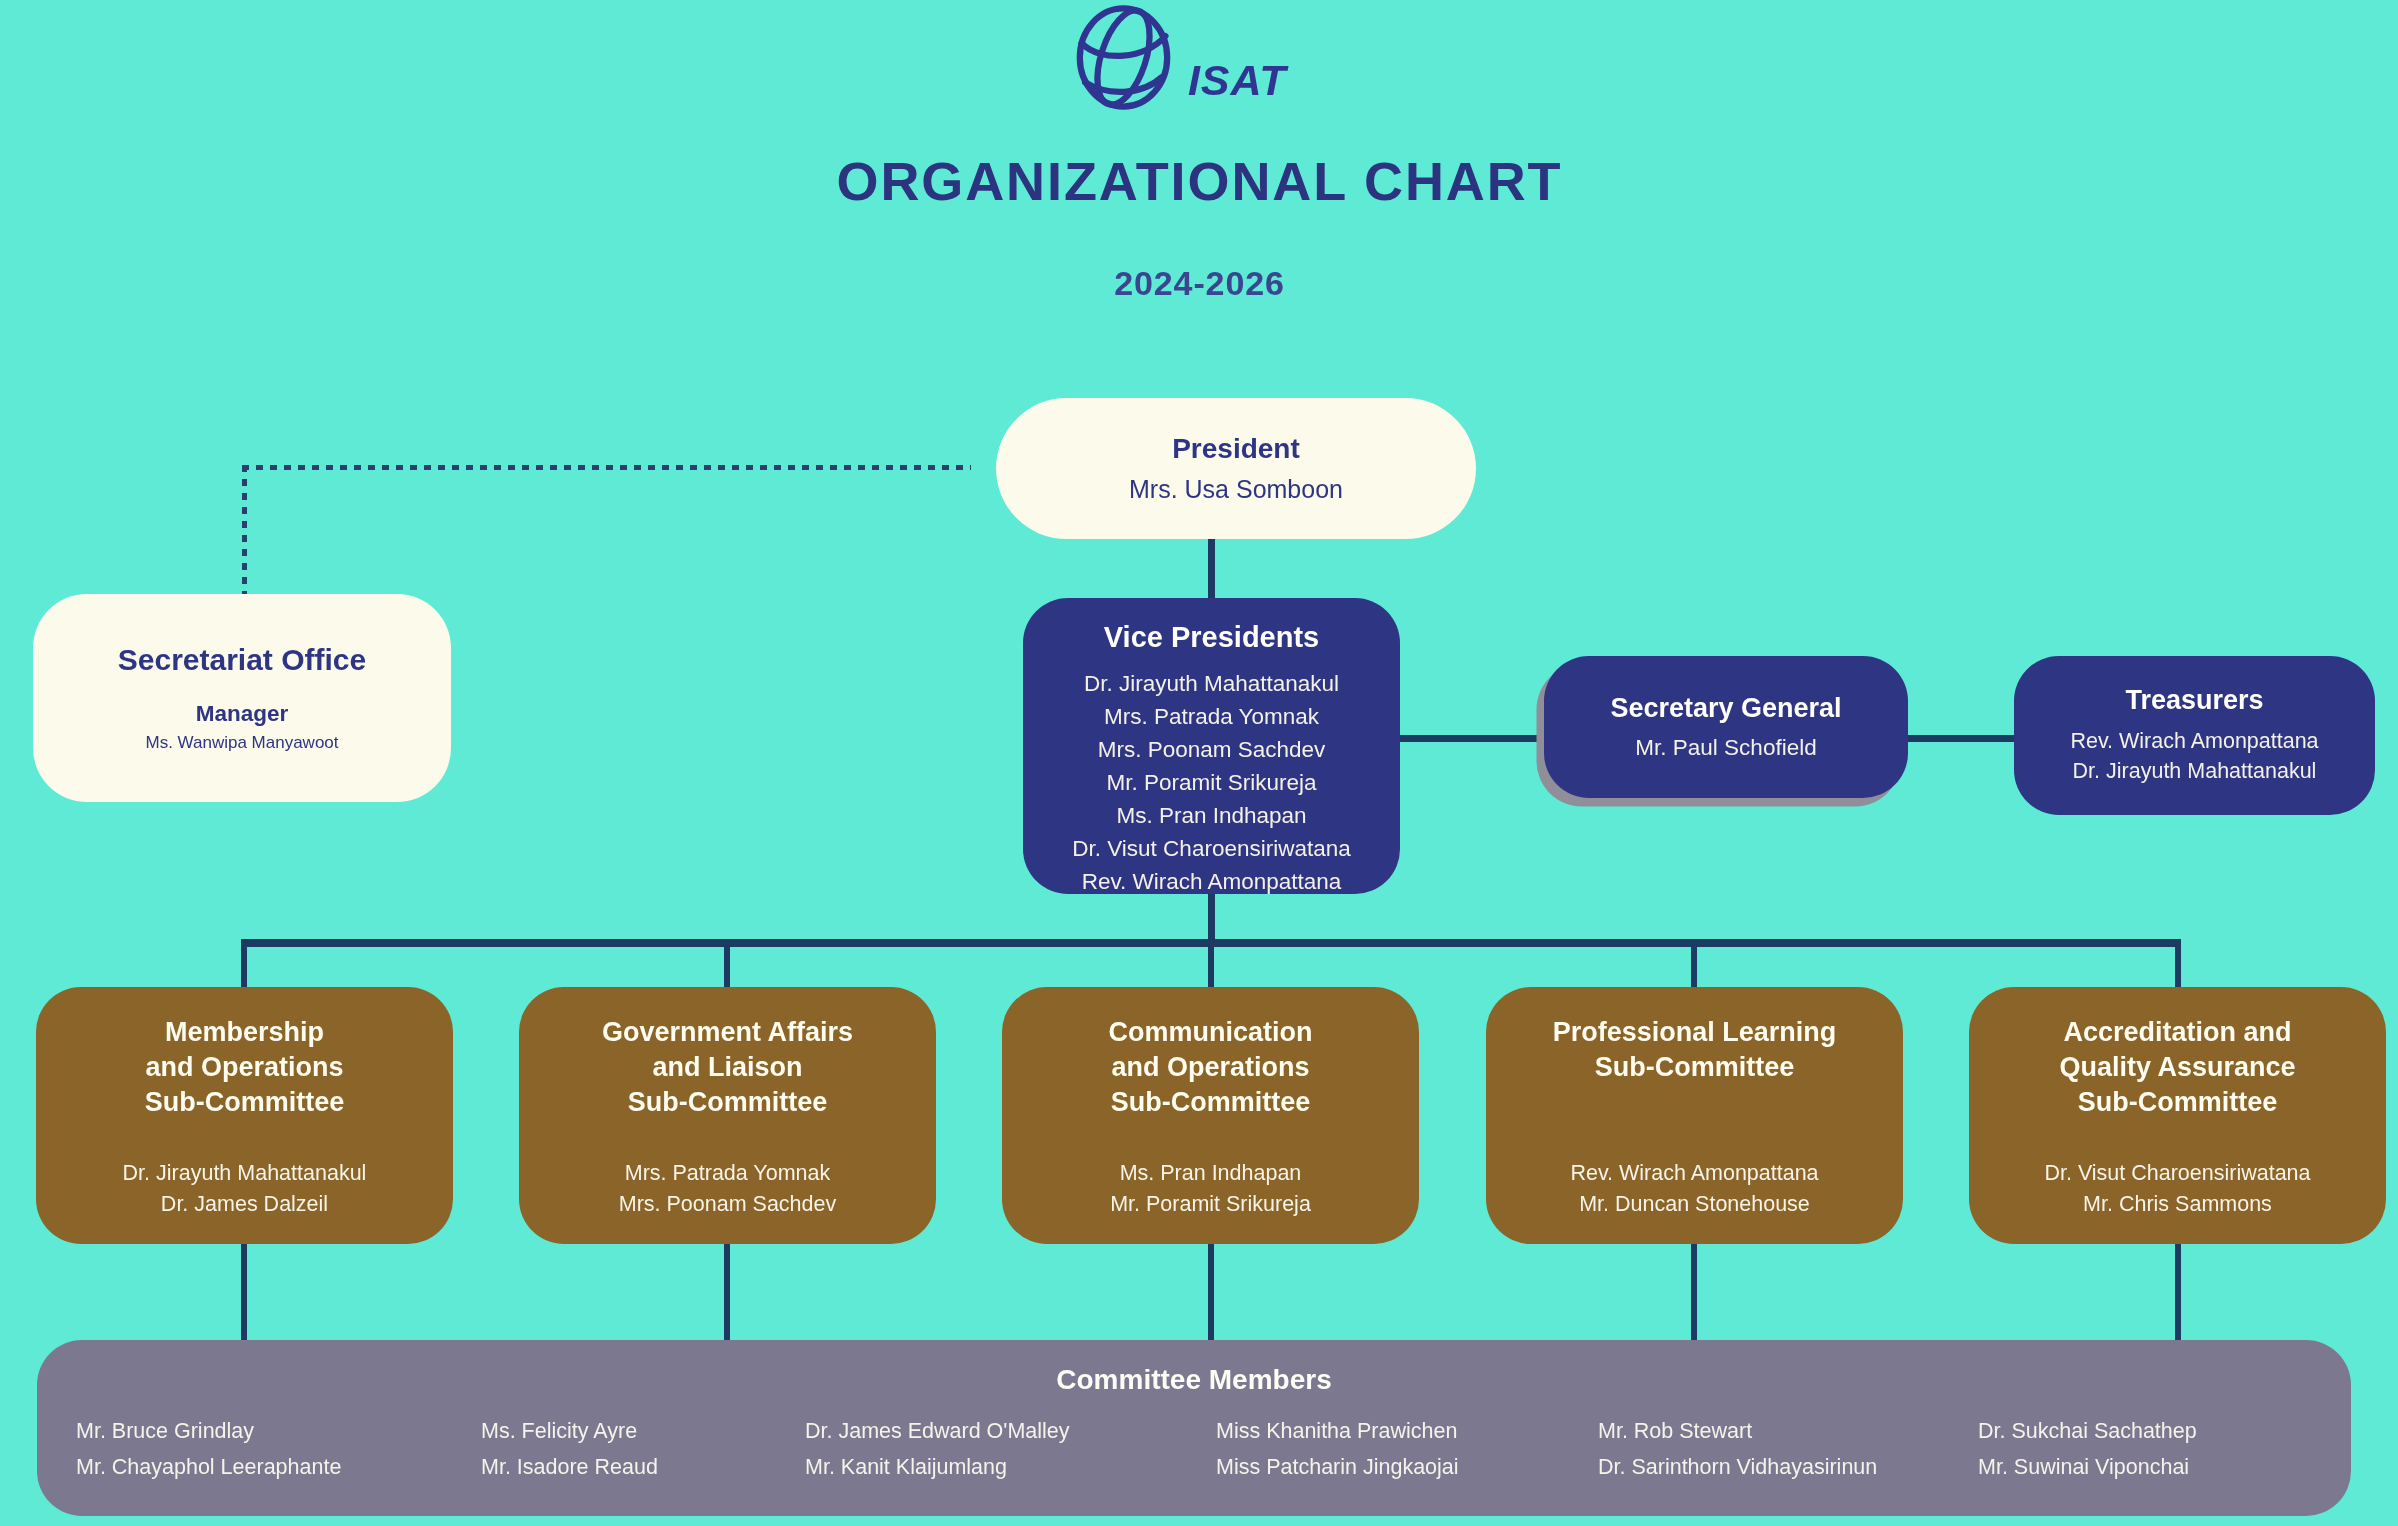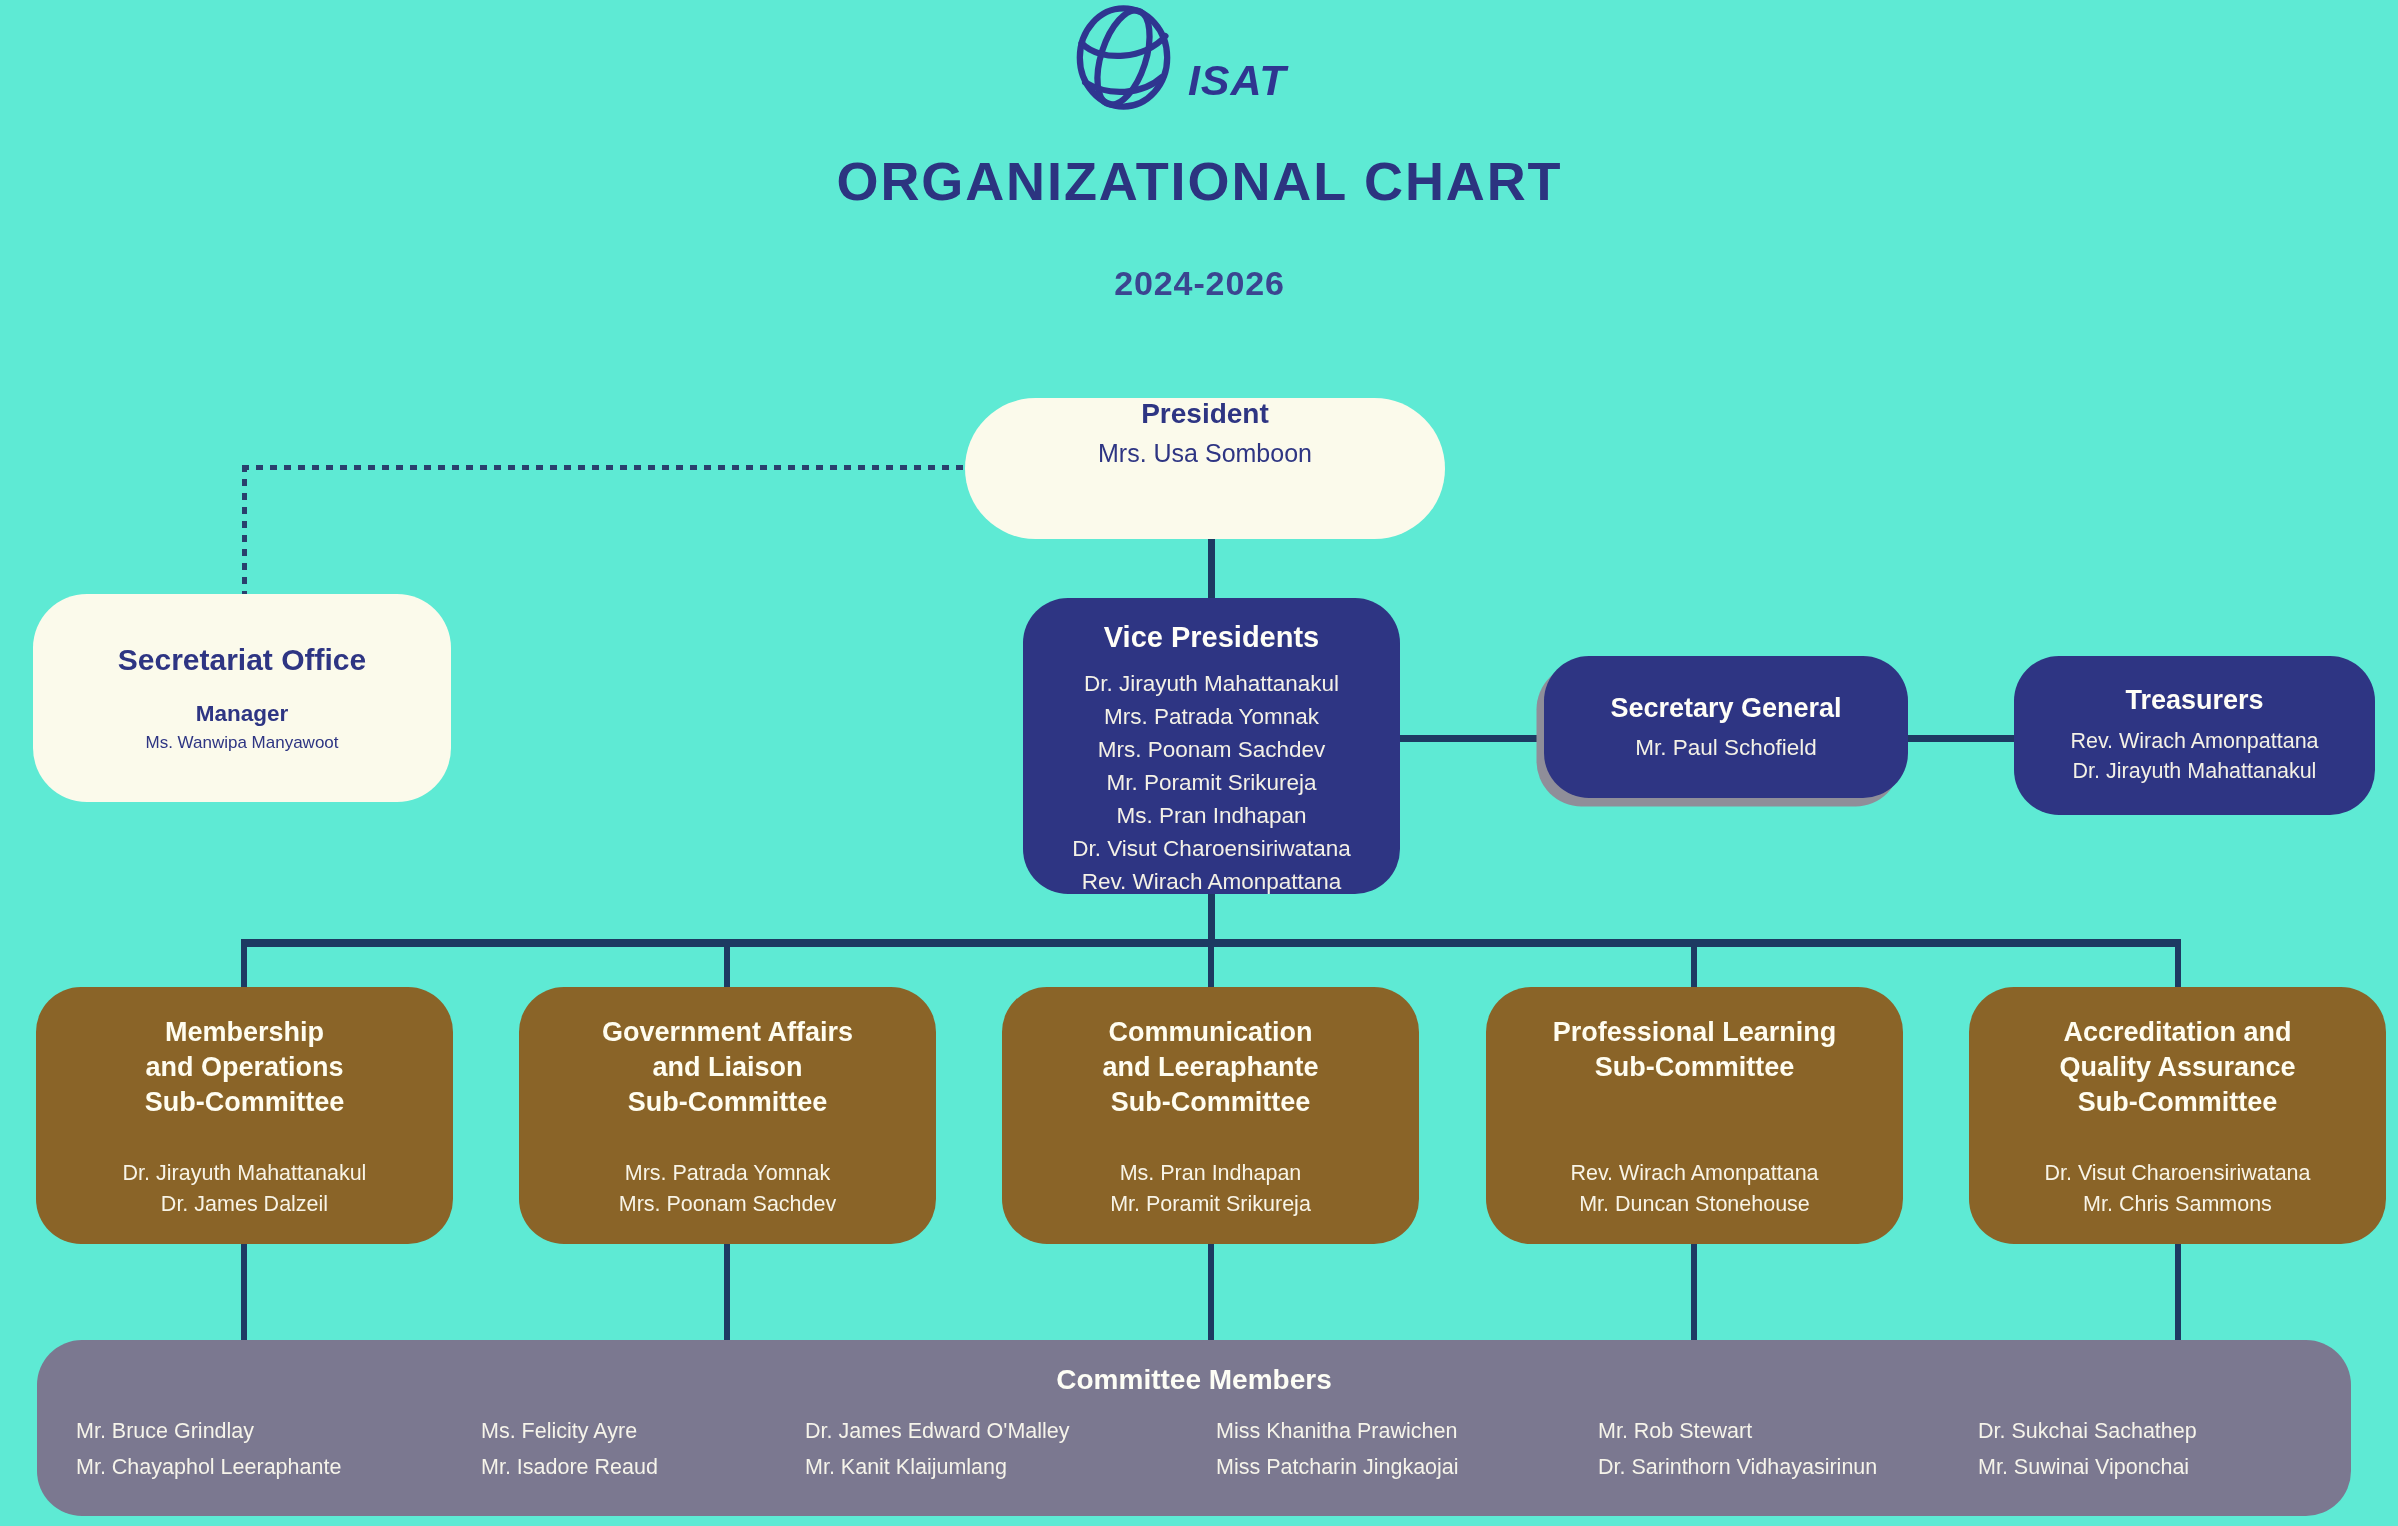--- a/index.html
+++ b/index.html
@@ -13,22 +13,22 @@
   .logo-word{font-size:43px;font-weight:bold;font-style:italic;color:#2f3590;margin-left:15px;margin-bottom:5.6px;letter-spacing:0.9px;}
   .page-title{position:absolute;left:0;top:150px;width:100%;text-align:center;font-size:54px;font-weight:bold;color:#2c3480;letter-spacing:1.9px;}
   .page-term{position:absolute;left:0;top:264px;width:100%;text-align:center;font-size:34px;font-weight:bold;color:#3b4590;letter-spacing:0.9px;}
 
   
   .node{position:absolute;box-sizing:border-box;text-align:center;}
   .cream{background:#fbfaeb;color:#2e3583;border-radius:56px;}
   .navy{background:#2e3583;color:#fffef7;border-radius:45px;}
   .brown{background:#8a6428;color:#fffdf0;border-radius:45px;}
 
-  .node-president{left:965px;top:398px;width:480px;height:141px;border-radius:71px;
-    display:flex;flex-direction:column;gap:9.4px;}
+  .node-president{left:996px;top:398px;width:480px;height:141px;border-radius:71px;
+    display:flex;flex-direction:column;justify-content:center;gap:9.4px;}
   .node-president .n-title{font-size:28px;font-weight:bold;}
   .node-president .n-members{font-size:25px;}
 
   .node-secretariat{left:33px;top:594px;width:418px;height:208px;border-radius:54px;
     display:flex;flex-direction:column;justify-content:center;}
   .node-secretariat .n-title{font-size:30px;font-weight:bold;margin-bottom:24px;}
   .node-secretariat .n-sub{font-size:22.5px;font-weight:bold;margin-bottom:5.6px;}
   .node-secretariat .n-members{font-size:17px;}
 
   .node-vp{left:1023px;top:598px;width:377px;height:296px;padding-top:22.5px;}
@@ -141,21 +141,21 @@
   </div>
   <div class="node brown sub-box" style="left:519px;">
     <div class="n-title">Government Affairs
 and Liaison
 Sub-Committee</div>
     <div class="n-members">Mrs. Patrada Yomnak
 Mrs. Poonam Sachdev</div>
   </div>
   <div class="node brown sub-box" style="left:1002px;">
     <div class="n-title">Communication
-and Leeraphante
+and Operations
 Sub-Committee</div>
     <div class="n-members">Ms. Pran Indhapan
 Mr. Poramit Srikureja</div>
   </div>
   <div class="node brown sub-box" style="left:1486px;">
     <div class="n-title">Professional Learning
 Sub-Committee</div>
     <div class="n-members">Rev. Wirach Amonpattana
 Mr. Duncan Stonehouse</div>
   </div>

